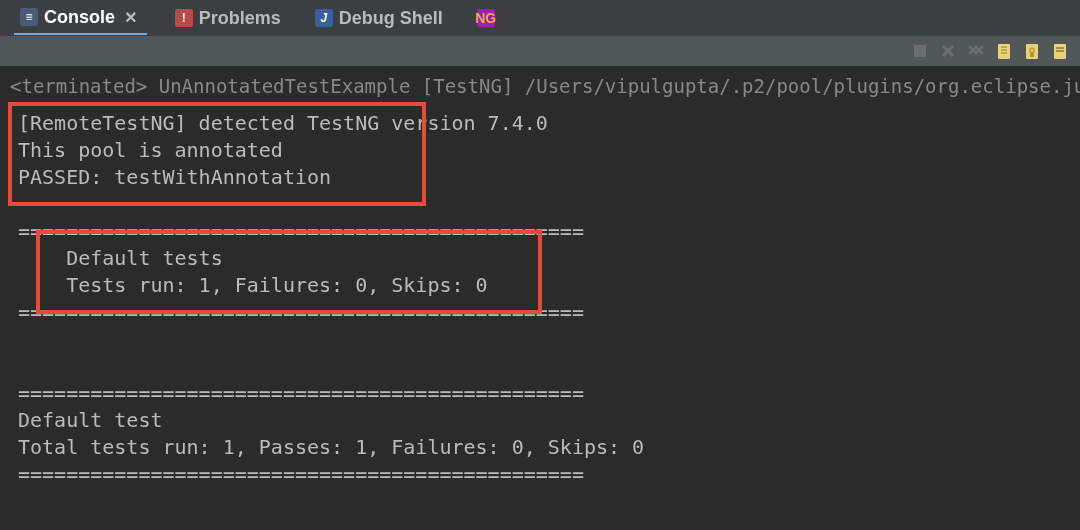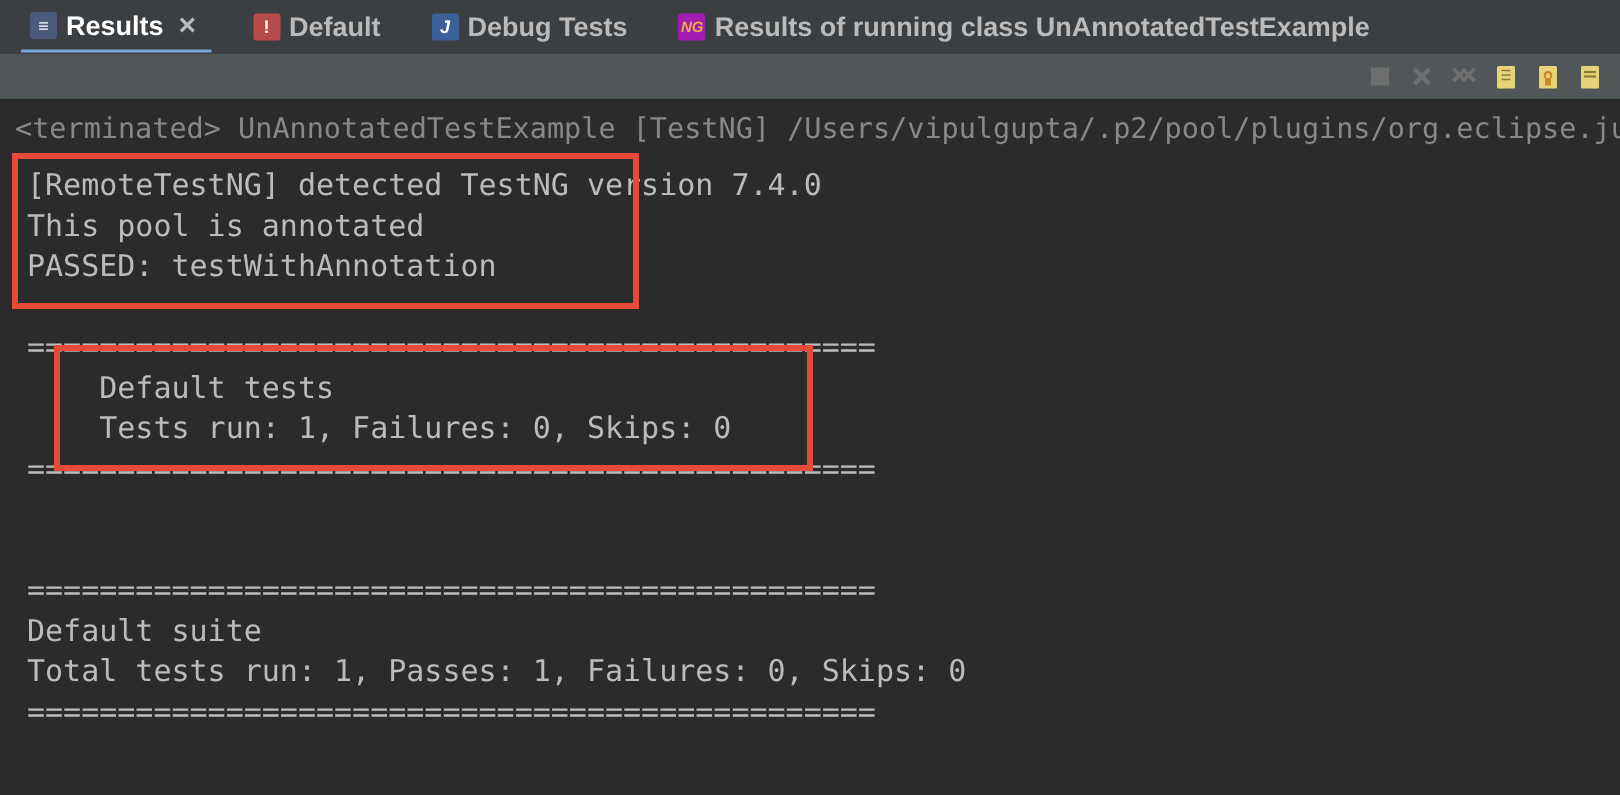--- a/index.html
+++ b/index.html
@@ -44,21 +44,21 @@
       display: inline-flex;
       align-items: center;
       justify-content: center;
       font-size: 12px;
       font-weight: bold;
       border-radius: 2px;
     }
     .icon-console { background: #4a5a7a; color: #fff; }
     .icon-problems { background: #b84a4a; color: #fff; }
     .icon-j { background: #3a5f9a; color: #fff; font-style: italic; }
-    .icon-ng { background: #a21caf; color: #e8b04a; font-size: 10px; font-style: italic; }
+    .icon-ng { background: #a21caf; color: #e8b04a; font-size: 14px; }
     .toolbar {
       display: flex;
       justify-content: flex-end;
       align-items: center;
       background: #515658;
       height: 30px;
       padding-right: 8px;
       gap: 4px;
     }
     .tool-btn {
@@ -112,34 +112,33 @@
       white-space: pre;
     }
     .sep { color: #bbbbbb; }
   </style>
 </head>
 <body>
 
 <div class="tab-bar">
   <div class="tab active">
     <span class="icon-box icon-console">≡</span>
-    <span>Results</span>
+    <span>Console</span>
     <span class="tab-close">×</span>
   </div>
   <div class="tab">
     <span class="icon-box icon-problems">!</span>
-    <span>Default</span>
+    <span>Problems</span>
   </div>
   <div class="tab">
     <span class="icon-box icon-j">J</span>
-    <span>Debug Tests</span>
+    <span>Debug Shell</span>
   </div>
   <div class="tab">
     <span class="icon-box icon-ng">NG</span>
-    <span>Results of running class UnAnnotatedTestExample</span>
   </div>
 </div>
 
 <div class="toolbar">
   <div class="tool-btn">
     <svg width="14" height="14">
         <rect x="1" y="1" width="12" height="12" fill="#6e6e6e"></rect>
       </svg>
   </div>
   <div class="tool-btn">
@@ -188,17 +187,17 @@
 <span>This pool is annotated</span>
 <span>PASSED: testWithAnnotation</span>
 
 <span class="sep">===============================================</span>
 <span>    Default tests</span>
 <span>    Tests run: 1, Failures: 0, Skips: 0</span>
 <span class="sep">===============================================</span>
 
 
 <span class="sep">===============================================</span>
-<span>Default suite</span>
+<span>Default test</span>
 <span>Total tests run: 1, Passes: 1, Failures: 0, Skips: 0</span>
 <span class="sep">===============================================</span>
 </div>
 </div>
 
 </body></html>

